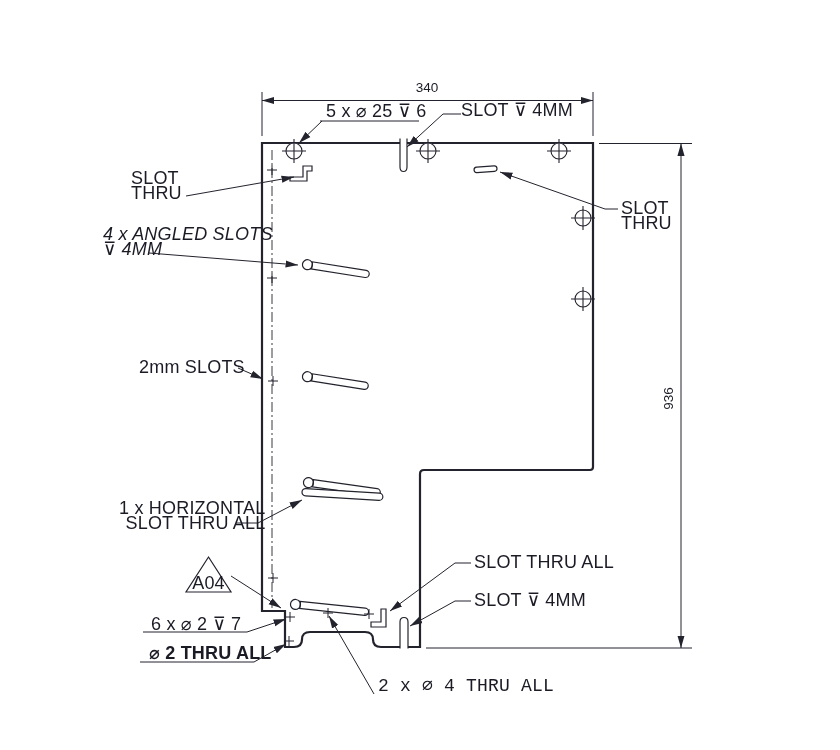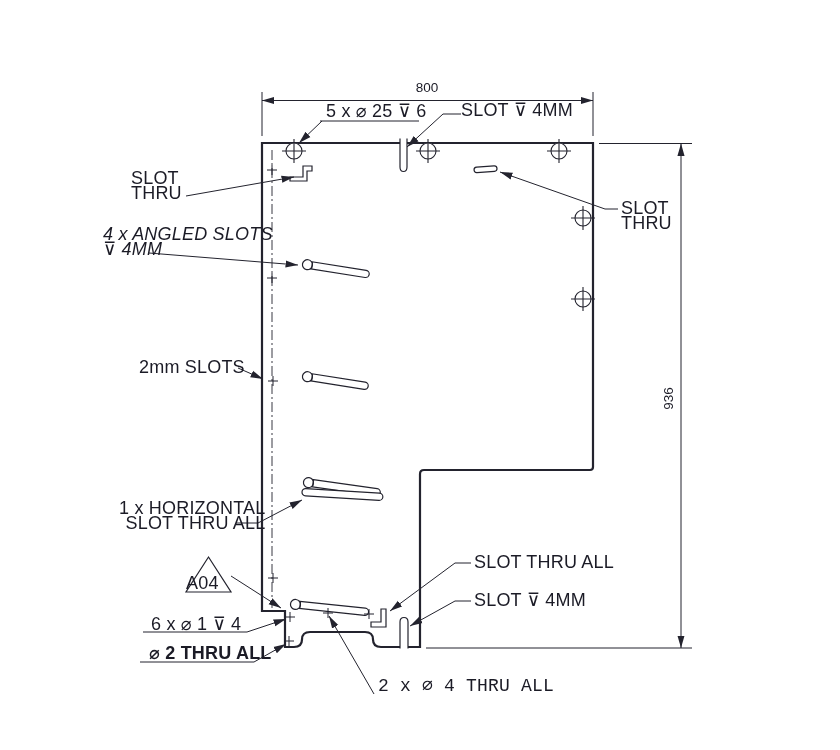--- a/index.html
+++ b/index.html
@@ -146,23 +146,23 @@
   <div class="callout" style="left:461px;top:103px;">SLOT ⊽ 4MM</div>
   <div class="callout" style="left:131px;top:171px;">SLOT
 THRU</div>
   <div class="callout" style="left:103px;top:227px;font-style:italic;">4 x ANGLED SLOTS
 ⊽ 4MM</div>
   <div class="callout" style="left:139px;top:360px;">2mm SLOTS</div>
   <div class="callout" style="left:621px;top:201px;">SLOT
 THRU</div>
   <div class="callout" style="left:119px;top:501px;text-align:right;">1 x HORIZONTAL
 SLOT THRU ALL</div>
-  <div class="callout" style="left:186px;top:576px;width:45px;text-align:left;">A04</div>
-  <div class="callout" style="left:151px;top:617px;">6 x ⌀ 1 ⊽ 4</div>
+  <div class="callout" style="left:186px;top:576px;width:45px;text-align:center;">A04</div>
+  <div class="callout" style="left:151px;top:617px;">6 x ⌀ 2 ⊽ 7</div>
   <div class="callout" style="left:149px;top:646px;font-weight:bold;">⌀ 2 THRU ALL</div>
   <div class="callout" style="left:378px;top:679px;font-family:Liberation Mono, monospace;">2 x ⌀ 4 THRU ALL</div>
   <div class="callout" style="left:474px;top:555px;">SLOT THRU ALL</div>
   <div class="callout" style="left:474px;top:593px;">SLOT ⊽ 4MM</div>
 
-  <div class="dim-label" style="left:402px;top:80px;width:50px;">800</div>
+  <div class="dim-label" style="left:402px;top:80px;width:50px;">340</div>
   <div class="dim-label rot" style="left:648px;top:391px;width:40px;">936</div>
 
 </div>
 
 </body></html>

